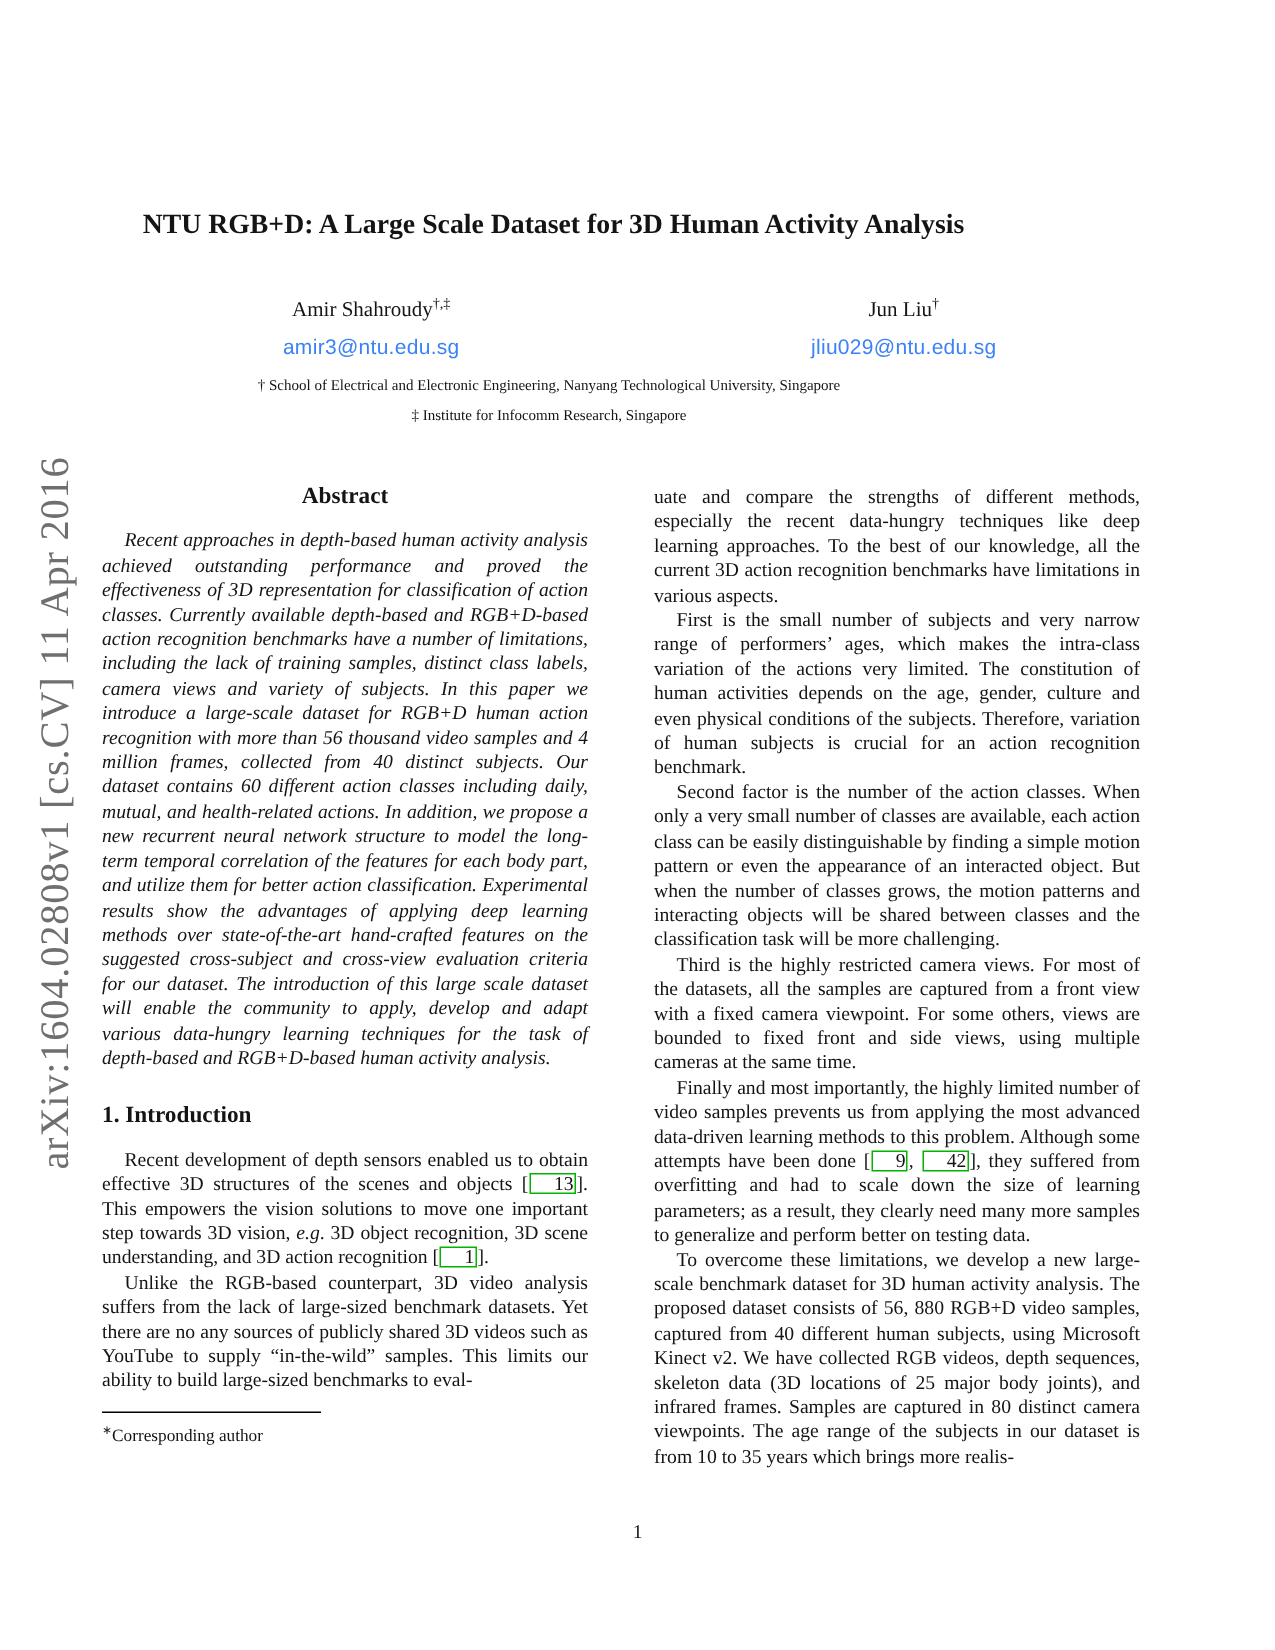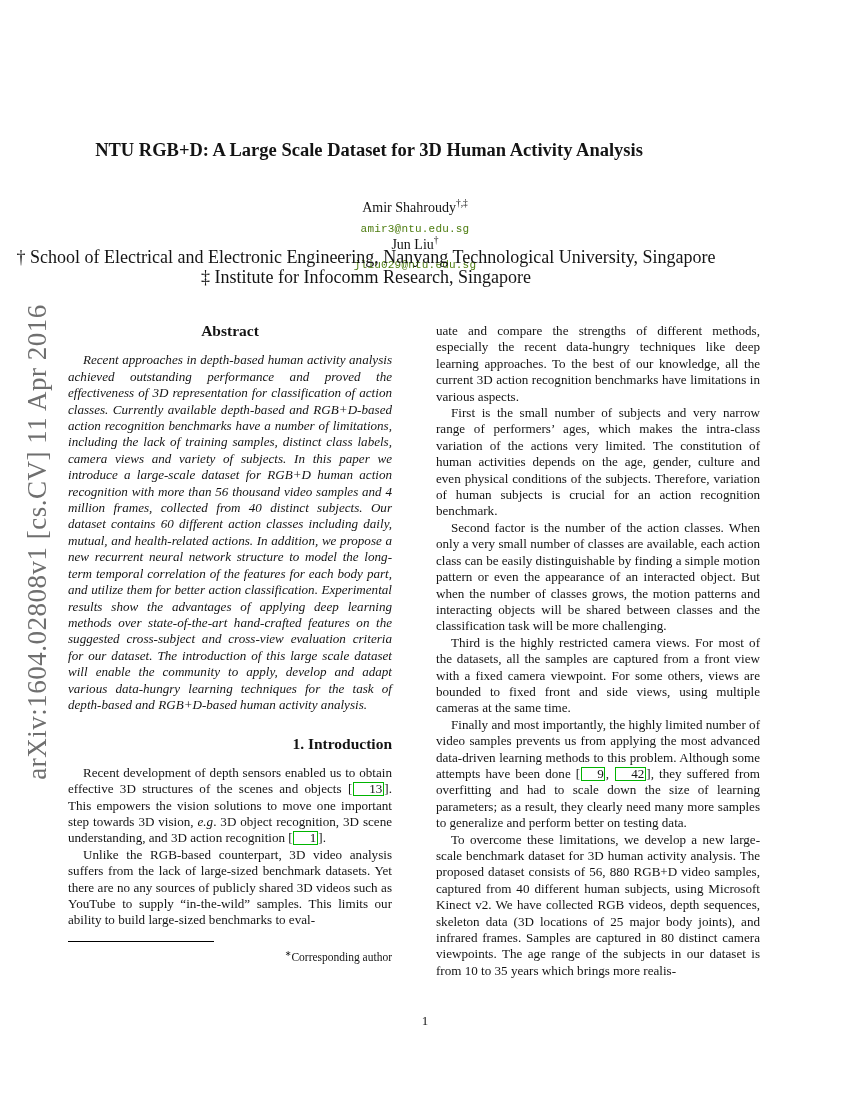--- a/index.html
+++ b/index.html
@@ -28,42 +28,41 @@
     top: 140px;
     left: 0;
     width: 738px;
     text-align: center;
     font-size: 18.5px;
     font-weight: bold;
   }
   .authors-row {
     position: absolute;
     top: 198px;
-    left: 60px;
+    left: 70px;
     width: 710px;
     display: flex;
-    flex-direction: column;
   }
   .author { flex: 1 1 0; text-align: center; }
   .author-name { font-size: 14px; }
   .author-name sup { font-size: 9.5px; }
   .author-email {
     margin-top: 7px;
-    font-family: Liberation Mono, monospace;
-    font-size: 11px;
-    color: #4d7c0f;
+    font-family: Liberation Sans, sans-serif;
+    font-size: 14px;
+    color: #3b82f6;
     letter-spacing: 0.2px;
   }
   .affiliations {
     position: absolute;
     top: 248px;
     left: 0;
     width: 732px;
     text-align: center;
-    font-size: 18px;
+    font-size: 10px;
     line-height: 19.5px;
   }
   .columns {
     position: absolute;
     top: 323px;
     left: 68px;
     width: 692px;
     display: flex;
     gap: 44px;
   }
@@ -82,40 +81,40 @@
   }
   .abstract-body p {
     margin: 0;
     font-style: italic;
     text-indent: 15px;
   }
   .section-heading {
     font-weight: bold;
     font-size: 15.5px;
     margin: 23px 0 12px 0;
-    text-align: right;
+    text-align: left;
   }
   .body-par { margin: 0; text-indent: 15px; }
   .col-right .body-par:first-child { text-indent: 0; }
   .cite {
     display: inline-block;
     border: 1px solid #00b400;
     line-height: 12px;
     padding: 0 0.5px;
     margin: 0 0.5px;
     cursor: pointer;
   }
   .footnote { margin-top: 12px; text-indent: 0; }
   .footnote-rule {
     width: 146px;
     height: 0;
     border-top: 1.2px solid #000;
     margin: 0 0 4px 0;
   }
-  .footnote-text { font-size: 11.5px; text-align: right; }
+  .footnote-text { font-size: 11.5px; text-align: left; }
   .footnote-text sup { font-size: 8px; }
   .page-number {
     position: absolute;
     top: 1013px;
     left: 0;
     width: 850px;
     text-align: center;
     font-size: 13px;
   }
 </style>

